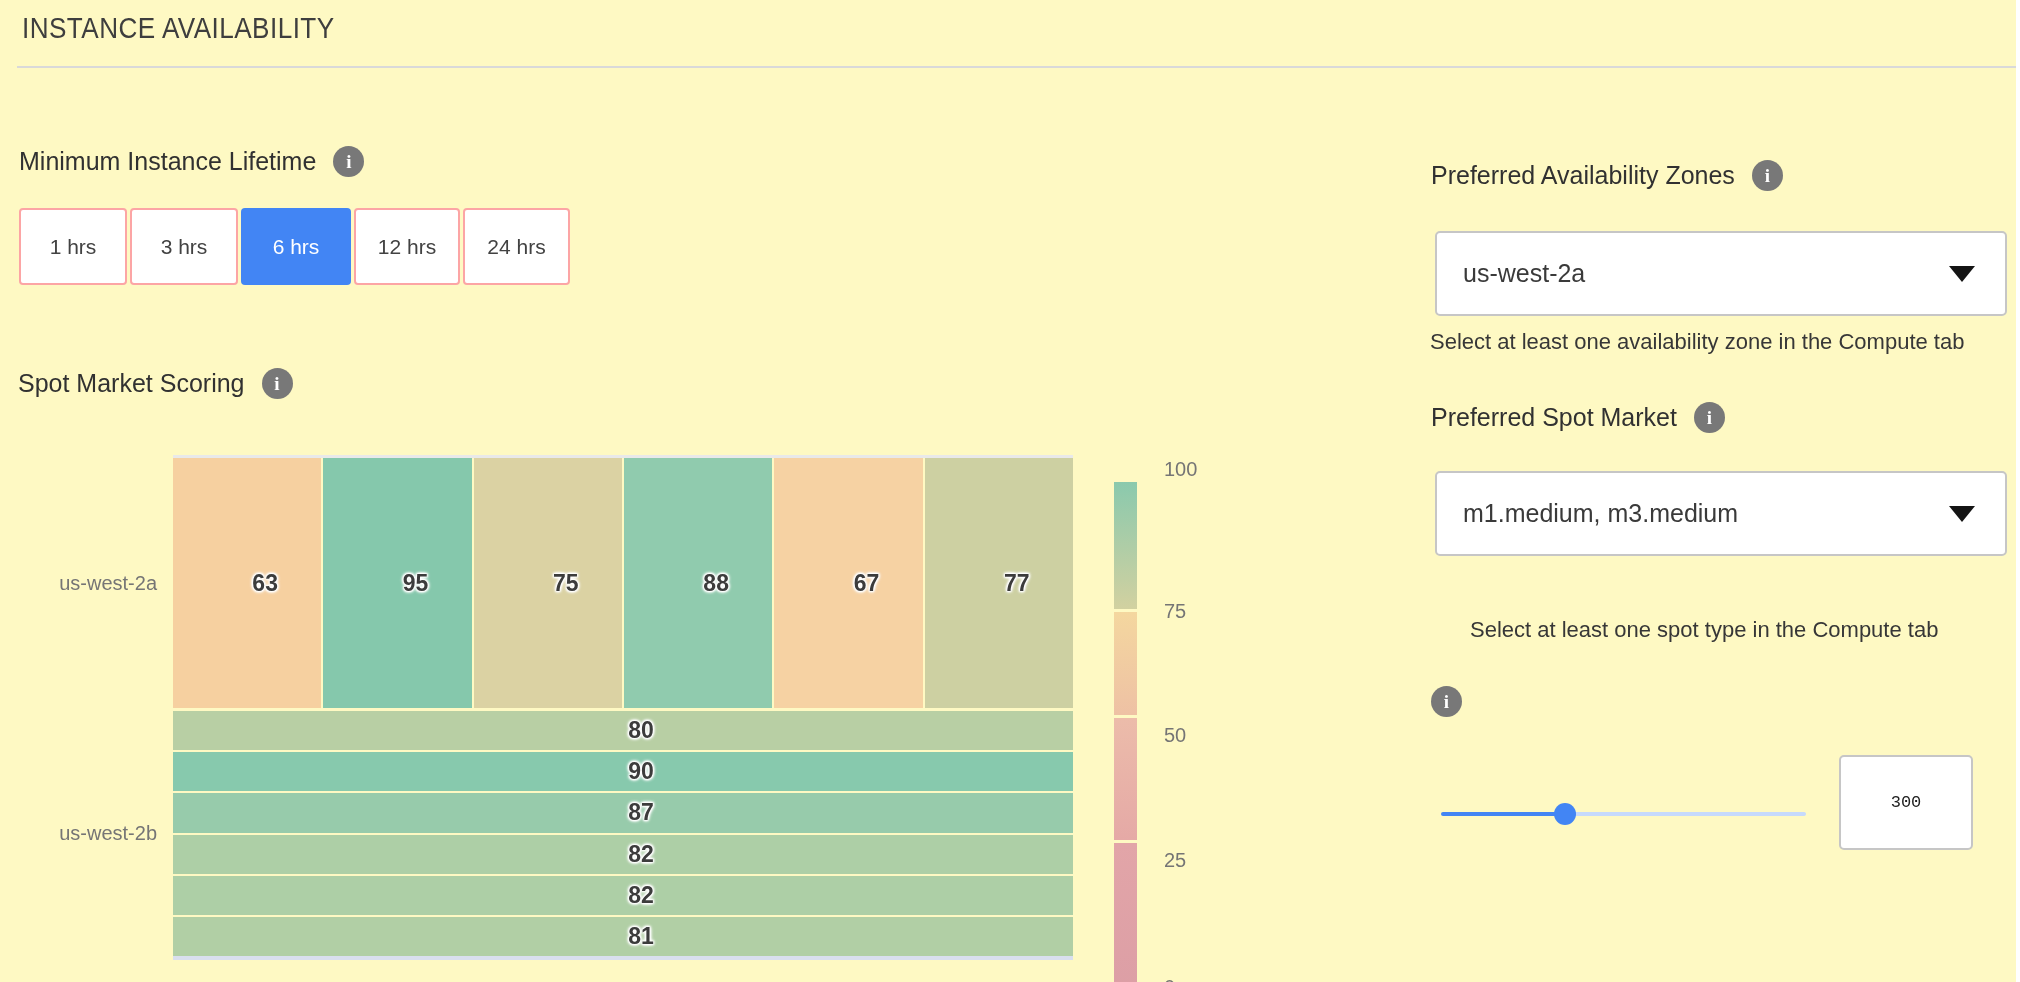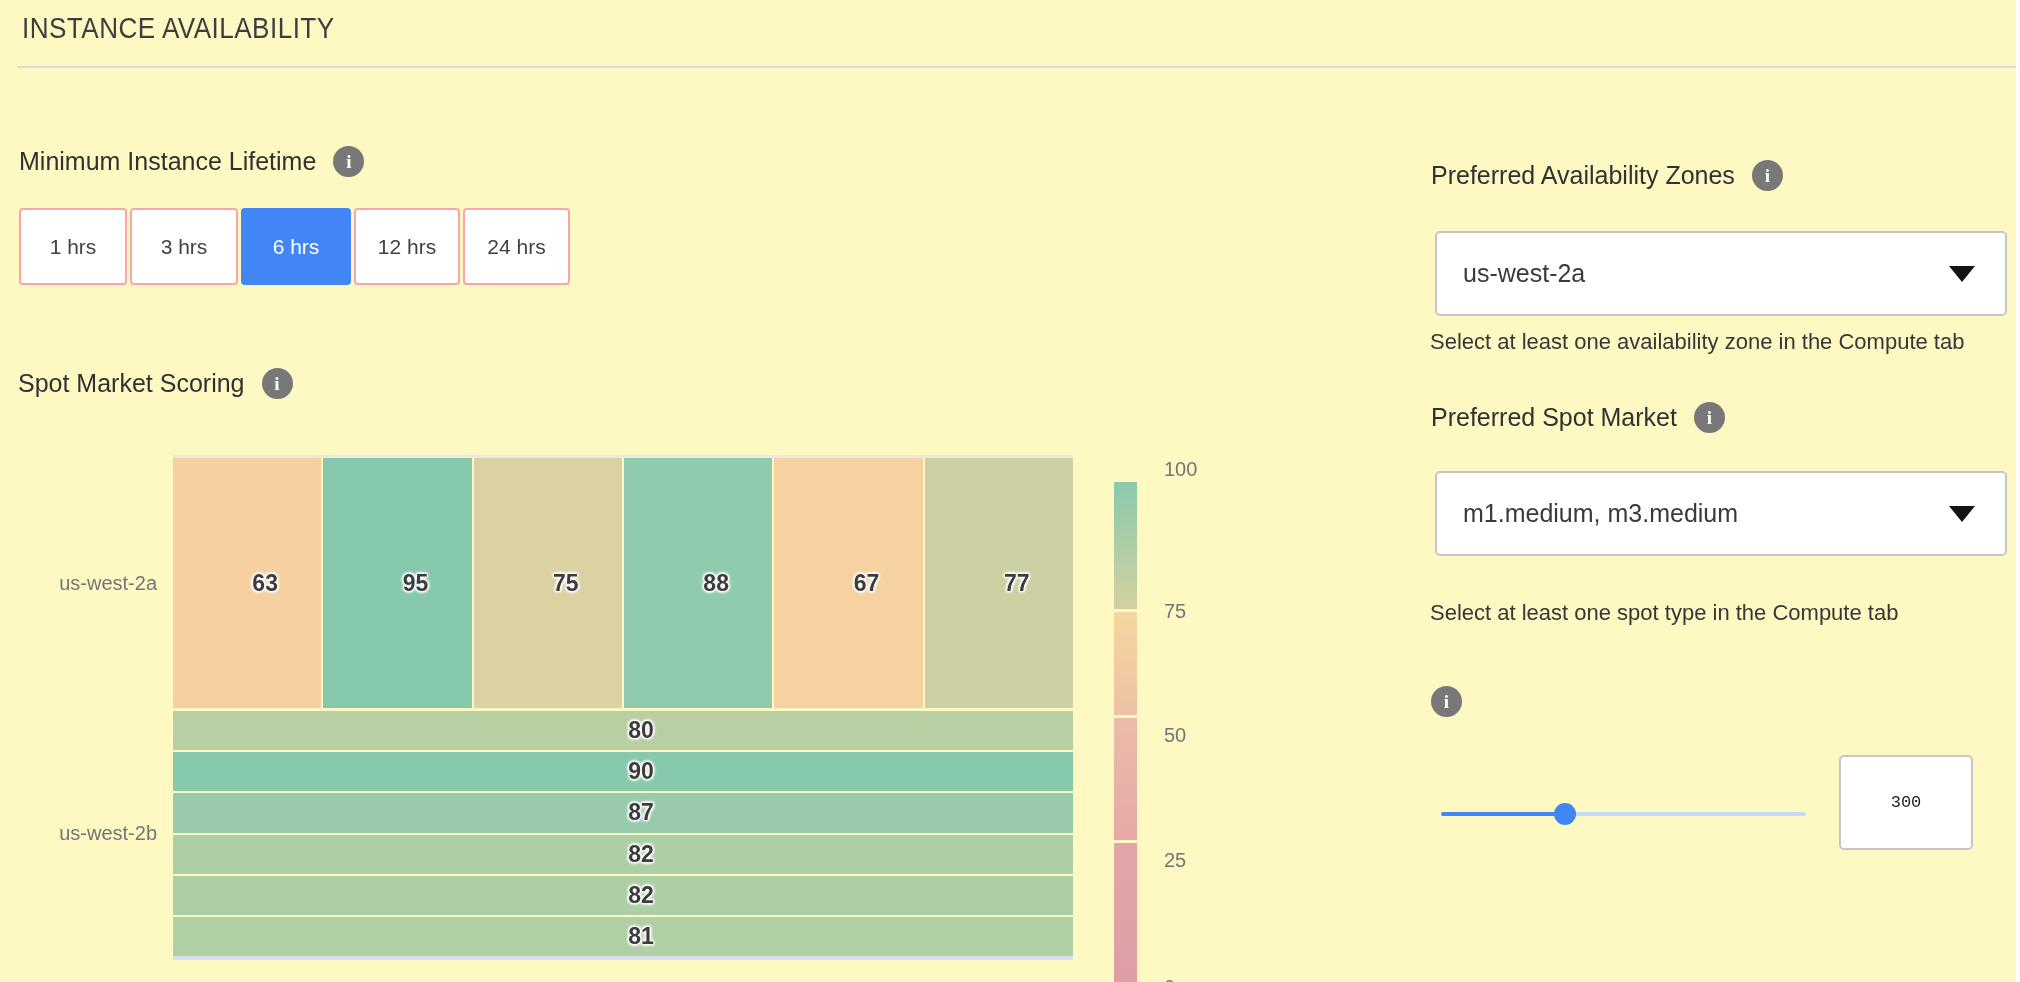--- a/index.html
+++ b/index.html
@@ -165,21 +165,21 @@
   <div class="helper" style="top:329px;">Select at least one availability zone in the Compute tab</div>
 
   <div class="fieldlabel" style="left:1431px;top:402px;">
     <span>Preferred Spot Market</span>
     <span class="info">i</span>
   </div>
   <div class="dropdown" style="top:471px;">
     <span class="dd-value">m1.medium, m3.medium</span>
     <span class="dd-caret"></span>
   </div>
-  <div class="helper" style="top:600px;">Select at least one spot type in the Compute tab</div>
+  <div class="helper" style="top:617px;margin-left:40px;">Select at least one spot type in the Compute tab</div>
 
   <div class="fieldlabel" style="left:1431px;top:686px;">
     <span class="info">i</span>
   </div>
   <div class="slider">
     <div class="track-active" style="background: rgb(66, 133, 244);"></div>
     <div class="track-rest"></div>
     <div class="thumb" style="background: rgb(66, 133, 244);"></div>
   </div>
   <input class="numbox" value="300" style="">

